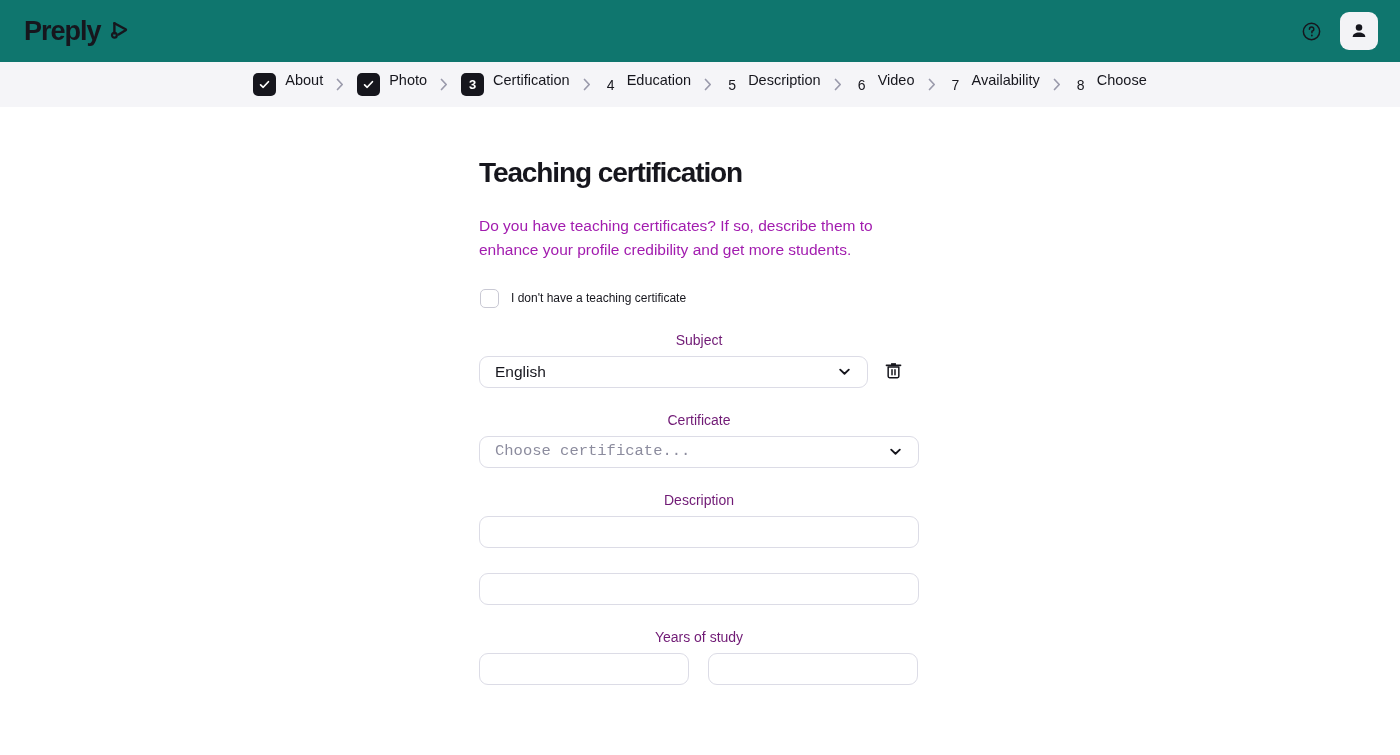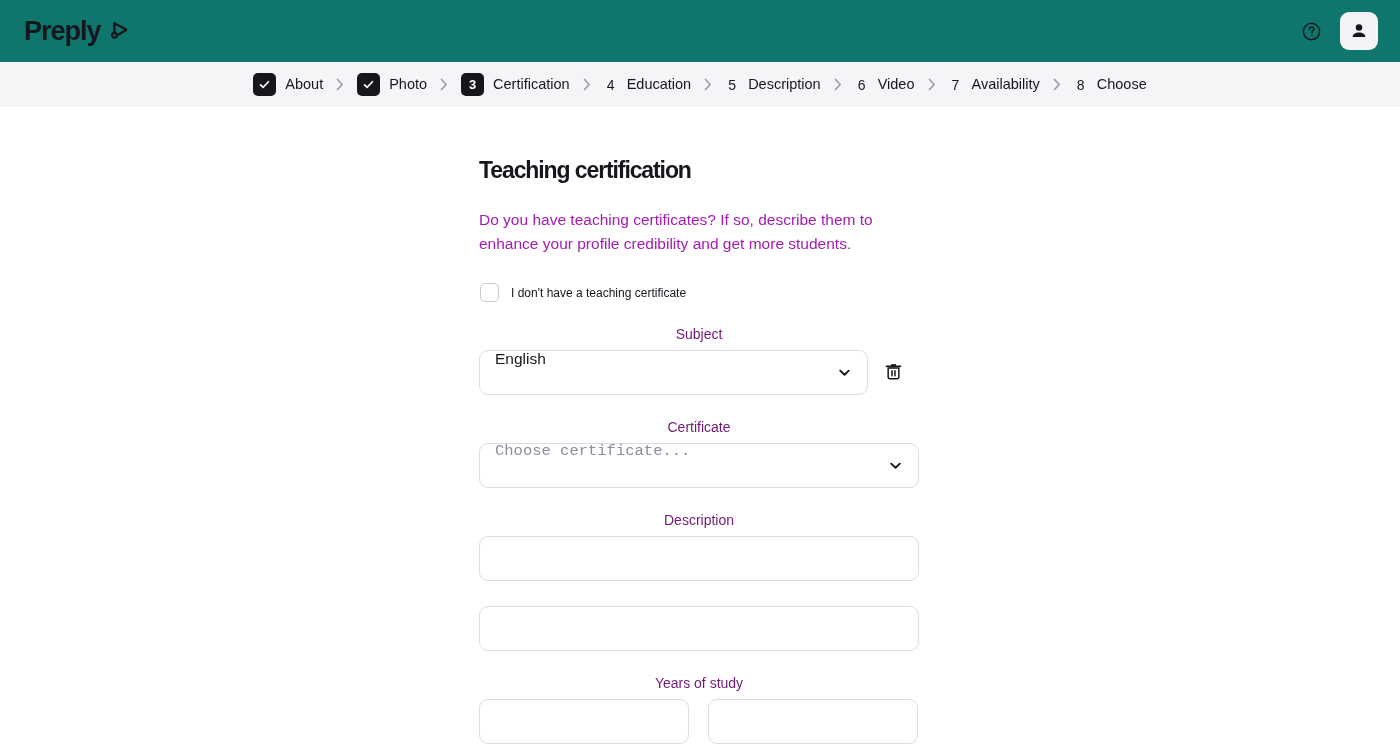--- a/index.html
+++ b/index.html
@@ -68,21 +68,20 @@
     display: flex;
     align-items: center;
     justify-content: center;
   }
   .steps {
     display: flex;
     align-items: center;
   }
   .step {
     display: flex;
-    align-items: center;
     gap: 9px;
     cursor: pointer;
   }
   .step-badge {
     width: 23px;
     height: 23px;
     border-radius: 5px;
     display: flex;
     align-items: center;
     justify-content: center;
@@ -127,21 +126,21 @@
     padding-top: 51px;
     display: flex;
     justify-content: center;
   }
   .form-col {
     width: 440px;
     margin-left: -2px;
   }
 
   .page-title {
-    font-size: 23px;
+    font-size: 28px;
     font-weight: 700;
     letter-spacing: -1.1px;
     color: #16161d;
     line-height: 1.1;
   }
   .page-desc {
     margin-top: 25px;
     font-size: 15.5px;
     line-height: 1.55;
     color: #a21caf;
@@ -180,25 +179,26 @@
     text-align: center;
   }
 
   .control-row {
     display: flex;
     align-items: center;
     gap: 12px;
   }
 
   .select, .text-input {
-    height: 45px;
+    height: 32px;
     border: 1.3px solid #dcdce6;
     border-radius: 9px;
     background: #ffffff;
     display: flex;
+    align-items: center;
     padding: 0 15px;
     font-size: 15.5px;
     color: #16161d;
     width: 100%;
     cursor: pointer;
     position: relative;
   }
   .select .value { flex: 1; line-height: 1; }
   .select .value.placeholder { color: #8c8c9e; font-family: Liberation Mono, monospace; }
   .select .chev {

